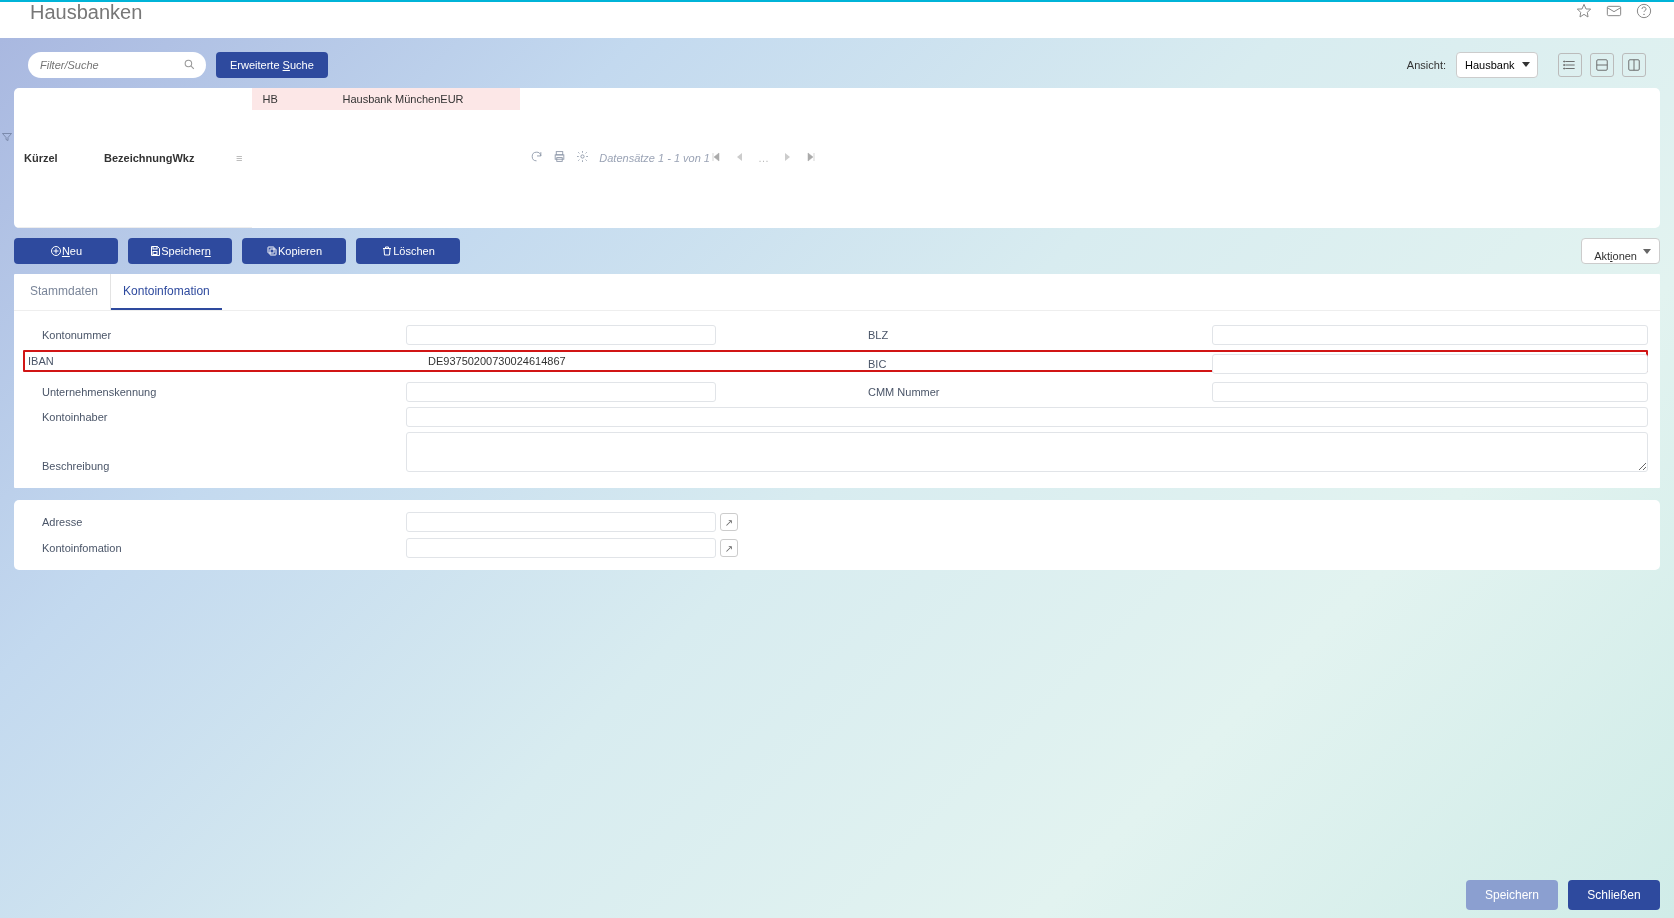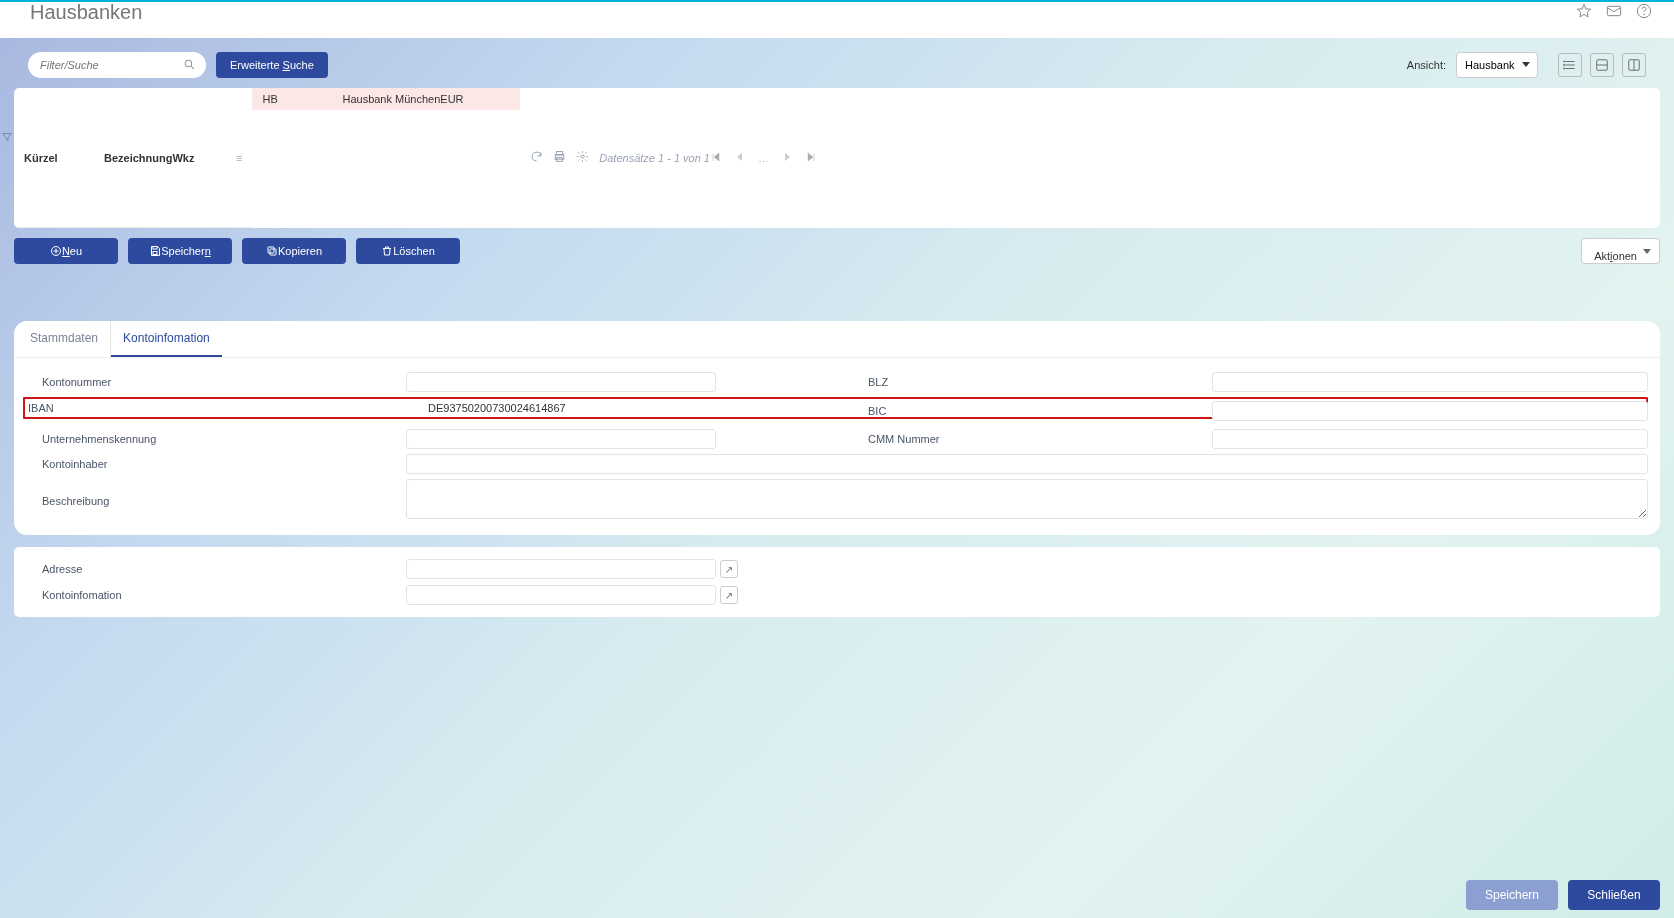--- a/index.html
+++ b/index.html
@@ -233,23 +233,22 @@
   position: absolute;
   right: 8px;
   top: 10px;
   width: 0; height: 0;
   border-left: 4px solid transparent;
   border-right: 4px solid transparent;
   border-top: 5px solid #666;
 }
 .tabs-panel {
   background: #fff;
-  border-radius: 13px;
+  border-radius: 1px;
   padding: 0 0 14px 0;
-  margin-top: 47px;
 }
 .tabs {
   display: flex;
   gap: 0;
   border-bottom: 1px solid #eee;
   padding-left: 4px;
 }
 .tab {
   padding: 10px 12px;
   font-size: 12px;
@@ -554,21 +553,21 @@
         <div class="field">
           <div class="field-label" style="width:360px;">CMM Nummer</div>
           <input class="field-input" value="" style="">
         </div>
 
         <div class="field field-full">
           <div class="field-label">Kontoinhaber</div>
           <input class="field-input" value="" style="">
         </div>
 
-        <div class="field field-full" style="align-items:center;">
+        <div class="field field-full" style="align-items:flex-end;">
           <div class="field-label" style="padding-top:4px;">Beschreibung</div>
           <textarea class="field-input" style=""></textarea>
         </div>
       </div>
     </div>
 
     <div class="panel2">
       <div class="field">
         <div class="field-label">Adresse</div>
         <input class="field-input" style="max-width: 310px;" value="">

